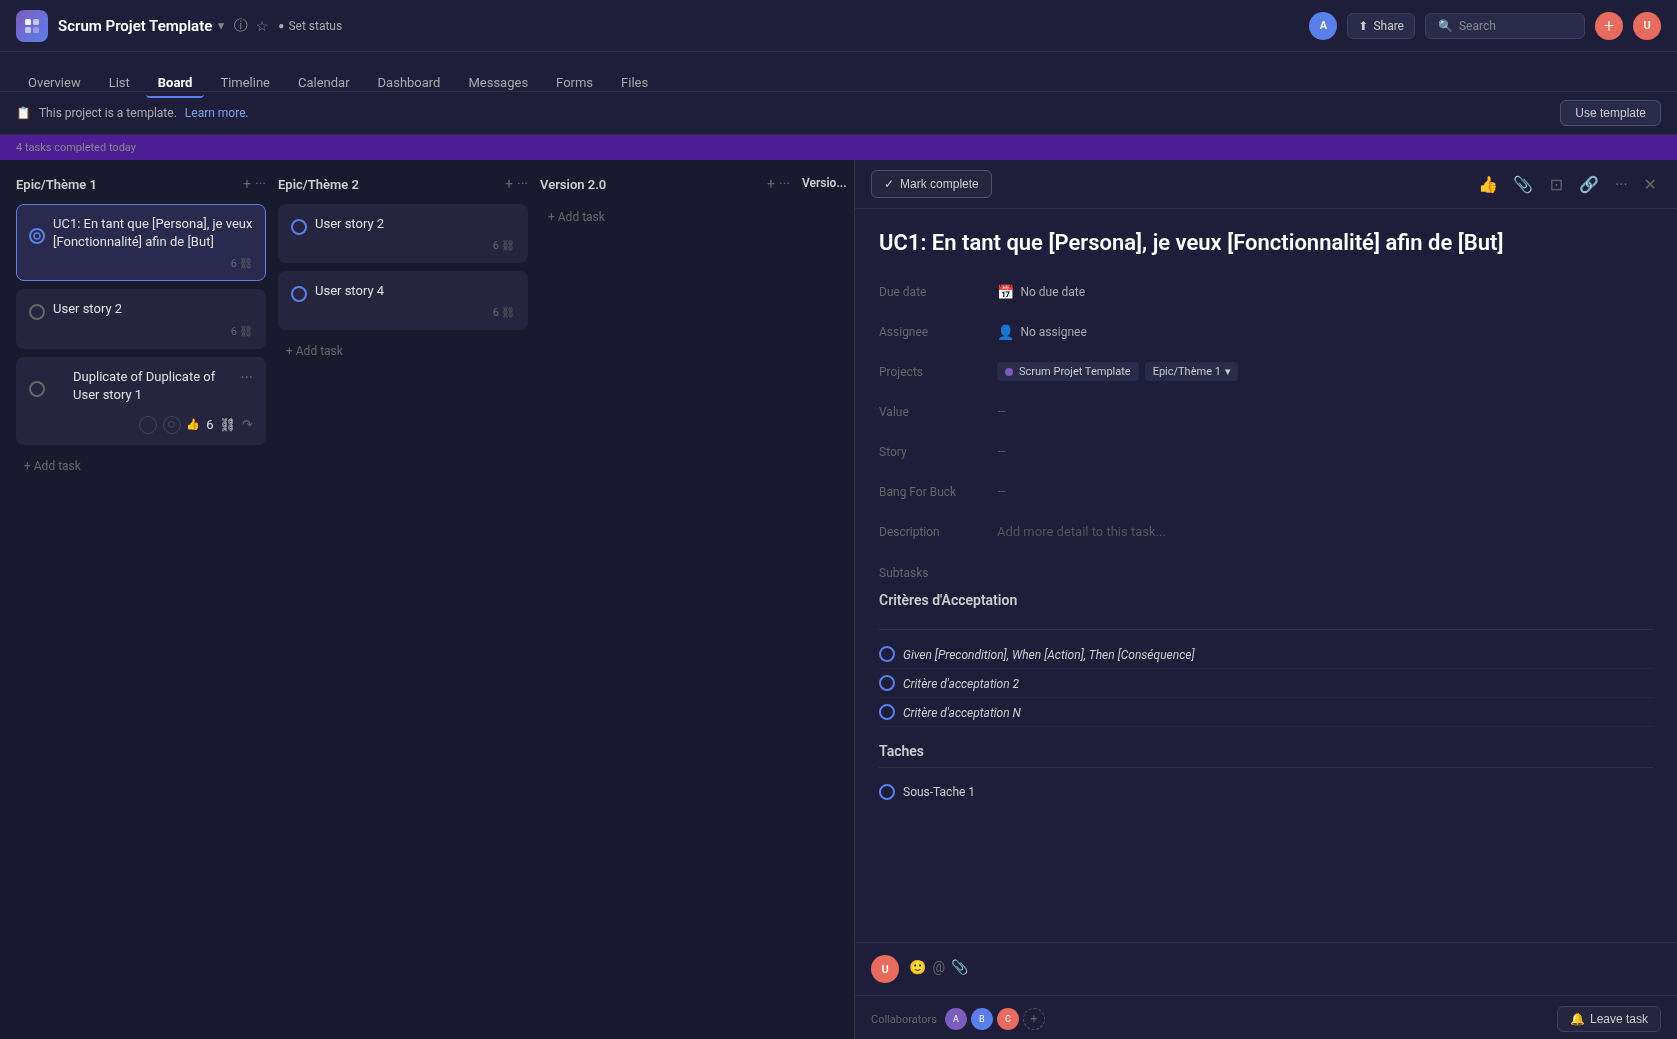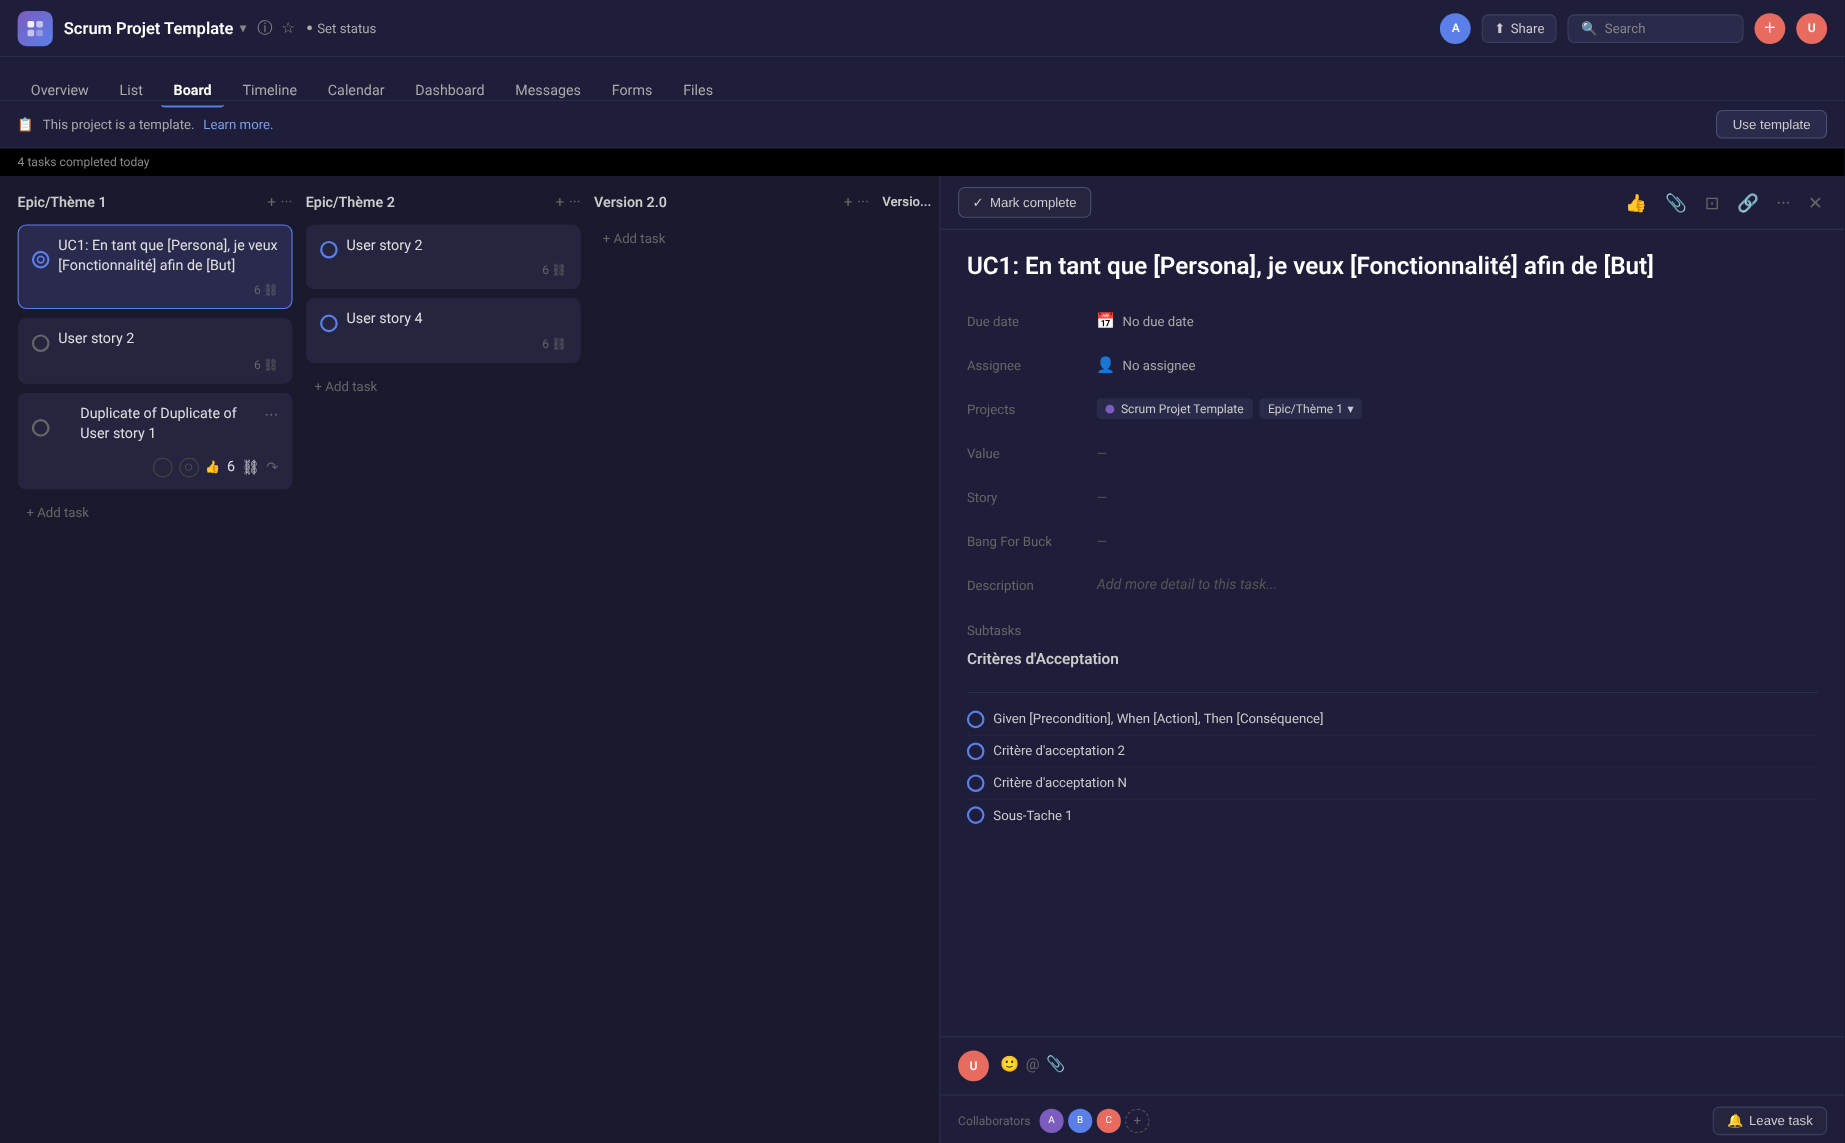--- a/index.html
+++ b/index.html
@@ -84,21 +84,21 @@
     .template-notice a { color: #7c9fe8; text-decoration: none; }
     .template-spacer { flex: 1; }
     .use-template-btn {
       background: #2a2a4a; border: 1px solid #4e4e6e;
       border-radius: 6px; padding: 5px 14px;
       color: #ccc; font-size: 12px; cursor: pointer;
     }
 
     
     .progress-bar-area {
-      background: #000000;
+      background: #4c1d95;
       padding: 6px 16px;
       font-size: 11px; color: #888;
     }
 
     
     .board-container {
       display: flex;
       height: calc(1039px - 52px - 40px - 37px - 28px);
       overflow: hidden;
     }
@@ -206,32 +206,31 @@
       background: #2a2a4a; border-radius: 4px; padding: 3px 8px;
       font-size: 11px; color: #ccc; cursor: pointer;
     }
 
     .dash-value { color: #555; }
 
     .add-dependencies { color: #7c9fe8; font-size: 12px; cursor: pointer; }
     .description-placeholder {
       color: #555; font-size: 13px; cursor: pointer;
       padding: 6px 0;
-      font-style: italic;
     }
 
     .subtasks-section { margin-top: 8px; }
     .subtasks-header { font-size: 12px; color: #666; margin-bottom: 12px; }
     .subtask-group-title {
       font-size: 14px; font-weight: 600; color: #ccc;
       border-bottom: 1px solid #2e2e4e; padding-bottom: 21px; margin-bottom: 10px;
     }
     .subtask-item {
-      display: flex; align-items: flex-start; gap: 8px;
-      padding: 6px 0; border-bottom: 1px solid #252540; cursor: pointer;
+      display: flex; align-items: flex-end; gap: 8px;
+      padding: 6px 0; border-bottom: 1px solid #252540; cursor: pointer; font-style: italic;
     }
     .subtask-check {
       width: 16px; height: 16px; border-radius: 50%;
       border: 2px solid #5b7fe8; flex-shrink: 0;
       display: flex; align-items: center; justify-content: center;
     }
     .subtask-text { font-size: 12px; color: #ccc; }
 
     .taches-header {
       font-size: 14px; font-weight: 600; color: #ccc;
@@ -552,20 +551,21 @@
         </div>
         <div class="subtask-item">
           <div class="subtask-check"></div>
           <span class="subtask-text">Critère d'acceptation 2</span>
         </div>
         <div class="subtask-item">
           <div class="subtask-check"></div>
           <span class="subtask-text">Critère d'acceptation N</span>
         </div>
 
+        <div class="taches-header">Taches</div>
         <div class="sous-tache-item">
           <div class="subtask-check"></div>
           <span class="subtask-text">Sous-Tache 1</span>
         </div>
       </div>
     </div>
 
     <div class="comment-area">
       <div class="avatar" style="background:#e86b5f;flex-shrink:0;">U</div>
       <div style="flex:1;display:flex;flex-direction:column;gap:6px;">

